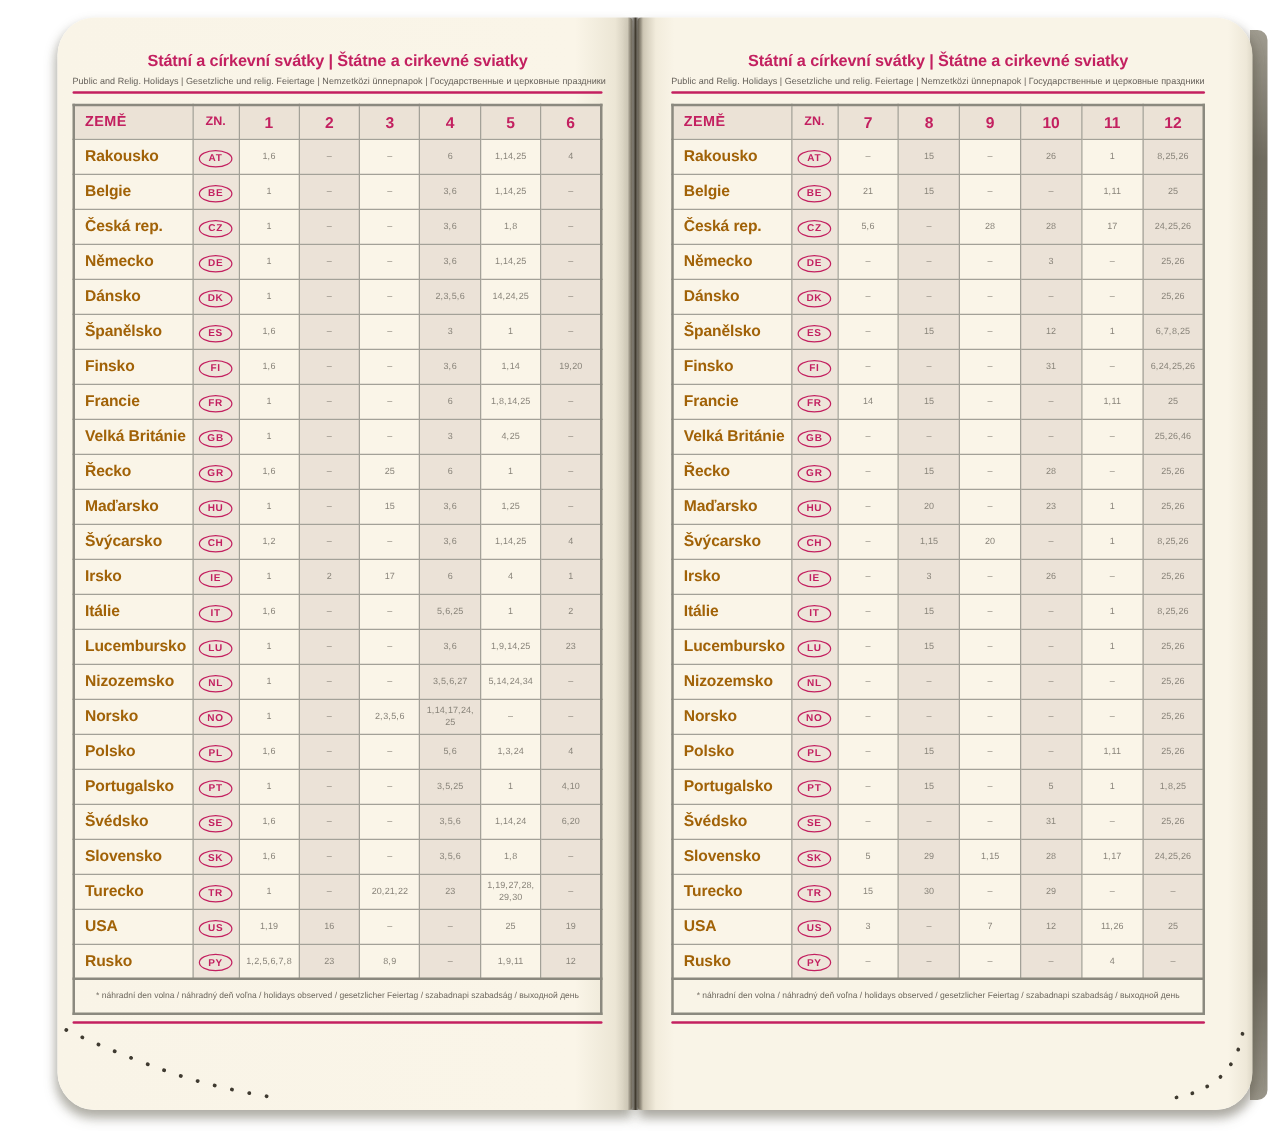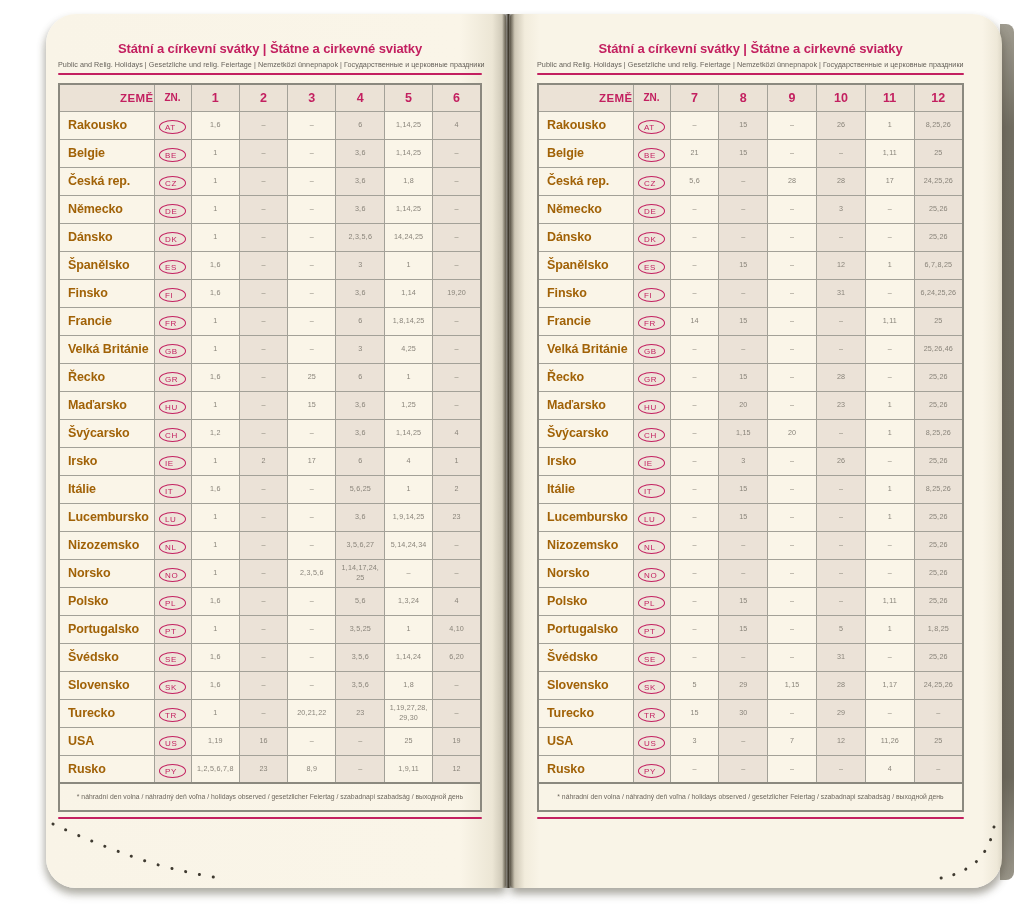--- a/index.html
+++ b/index.html
@@ -42,38 +42,38 @@
   }
   .rule{height:2px;background:#c32060;margin-top:4px;border-radius:1px;}
   .rule.bottom{margin-top:5px;}
 
   table.hol{
     width:100%;border-collapse:collapse;margin-top:8px;
     border:2px solid #8b897f;table-layout:fixed;
   }
   .hol th,.hol td{border:1px solid #a3a198;box-sizing:border-box;padding:0;}
   .hol thead th{background:#ebe2d6;color:#c32060;height:27px;}
-  th.c-country{text-align:right;padding-left:8px;font-size:11.5px;letter-spacing:.4px;}
+  th.c-country{text-align:left;padding-left:8px;font-size:11.5px;letter-spacing:.4px;}
   th.c-code{font-size:10px;}
   th.c-month{font-size:12.5px;}
   .hol tbody td{height:28px;}
   td.c-country{
     color:#a16207;font-weight:700;font-size:12.5px;padding-left:8px;
     background:#faf5e8;letter-spacing:-.1px;white-space:nowrap;
   }
   td.c-code{background:#eee5da;text-align:center;}
   td.c-val{
     font-size:7.2px;color:#89847a;text-align:center;background:#faf5e8;
     line-height:1.35;word-spacing:-1.5px;padding:0 1px;
   }
   td.tint,th.tint{background:#ebe2d7;}
   .oval{
     display:inline-block;border:1.4px solid #c32060;color:#c32060;border-radius:50%;
-    font-size:8px;font-weight:400;padding:2.5px 5px 1.5px;letter-spacing:.6px;line-height:1;
-    min-width:15px;text-align:left;background:transparent;
+    font-size:8px;font-weight:700;padding:2.5px 5px 1.5px;letter-spacing:.6px;line-height:1;
+    min-width:15px;text-align:center;background:transparent;
   }
   .footnote{
     border:2px solid #8b897f;border-top:0;height:26px;line-height:26px;text-align:center;
     font-size:6.8px;color:#6e685e;white-space:nowrap;overflow:hidden;
   }
   svg.perf{position:absolute;pointer-events:none;z-index:4;}
   .perf.pl{left:4px;bottom:5px;}
   .perf.pr{right:5px;bottom:5px;}
 </style>
 </head>

